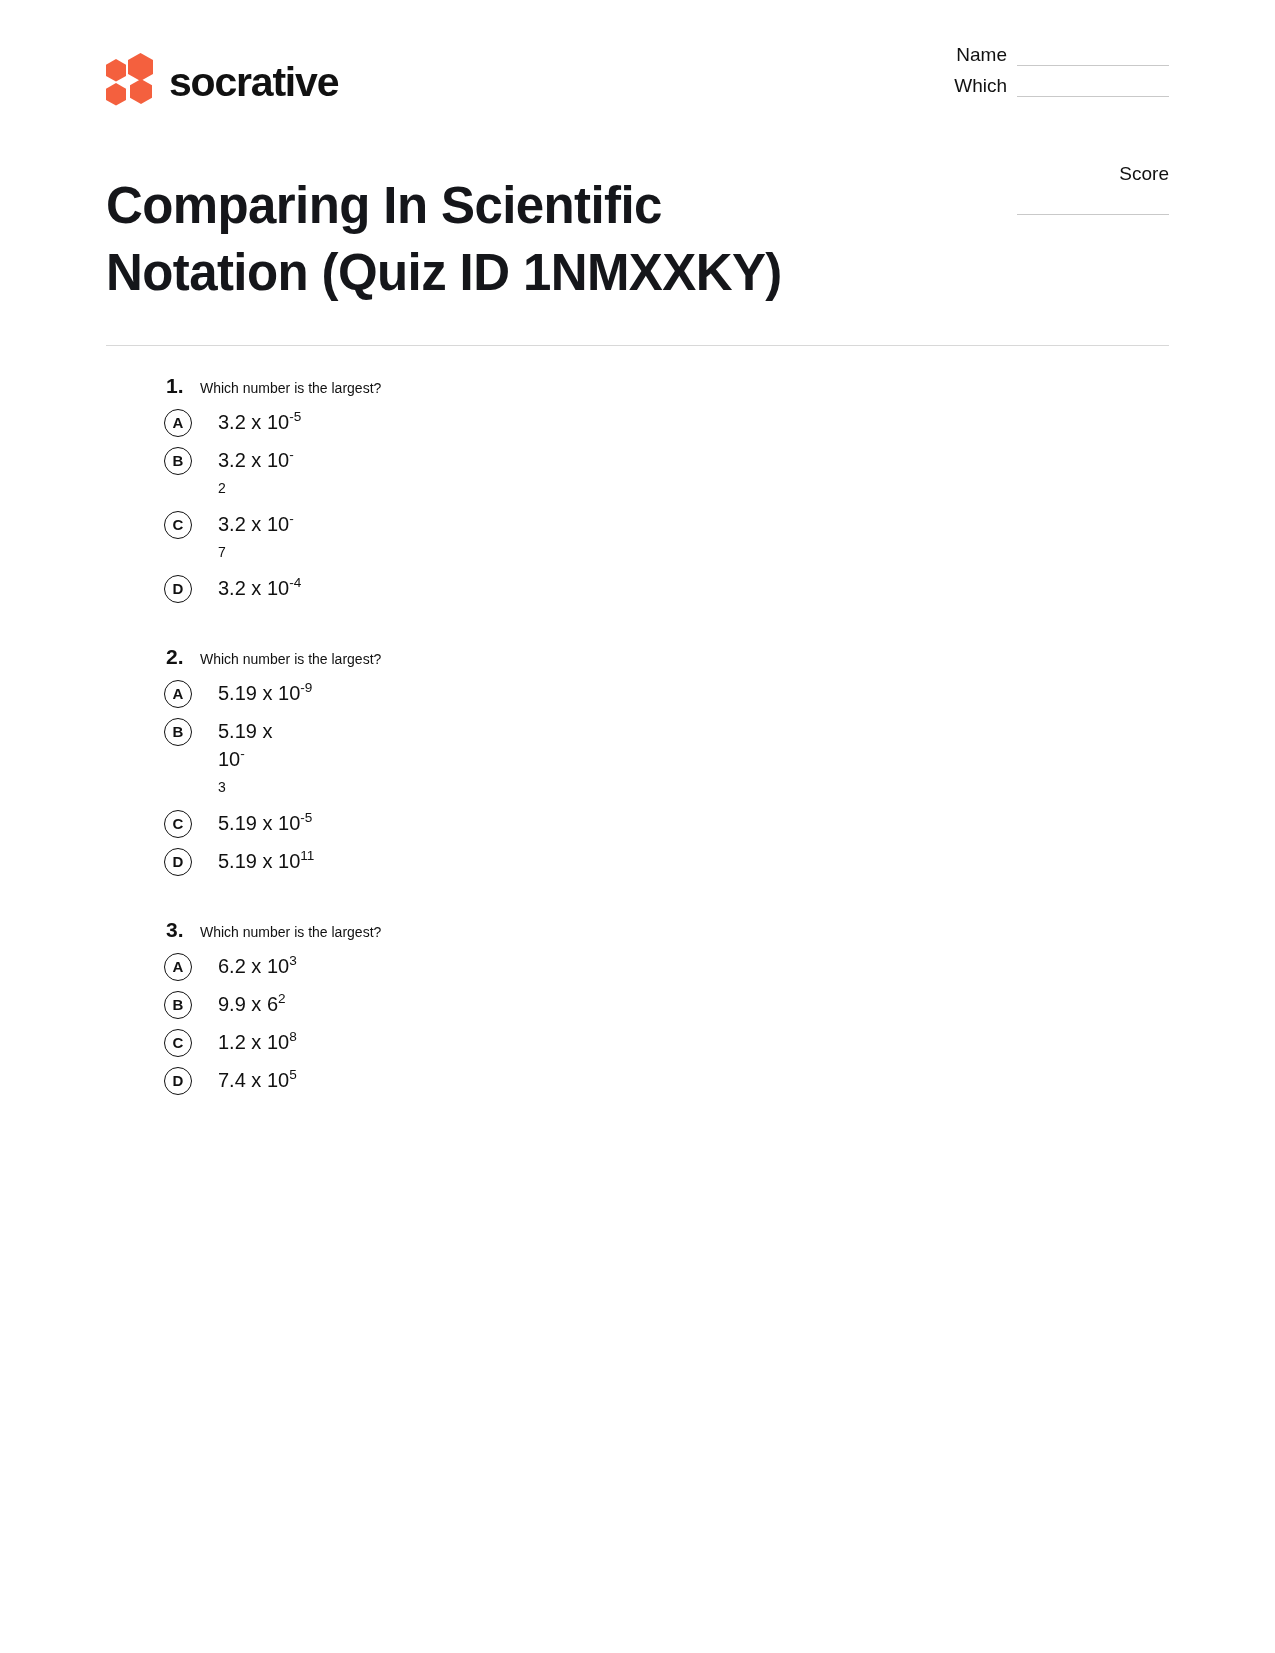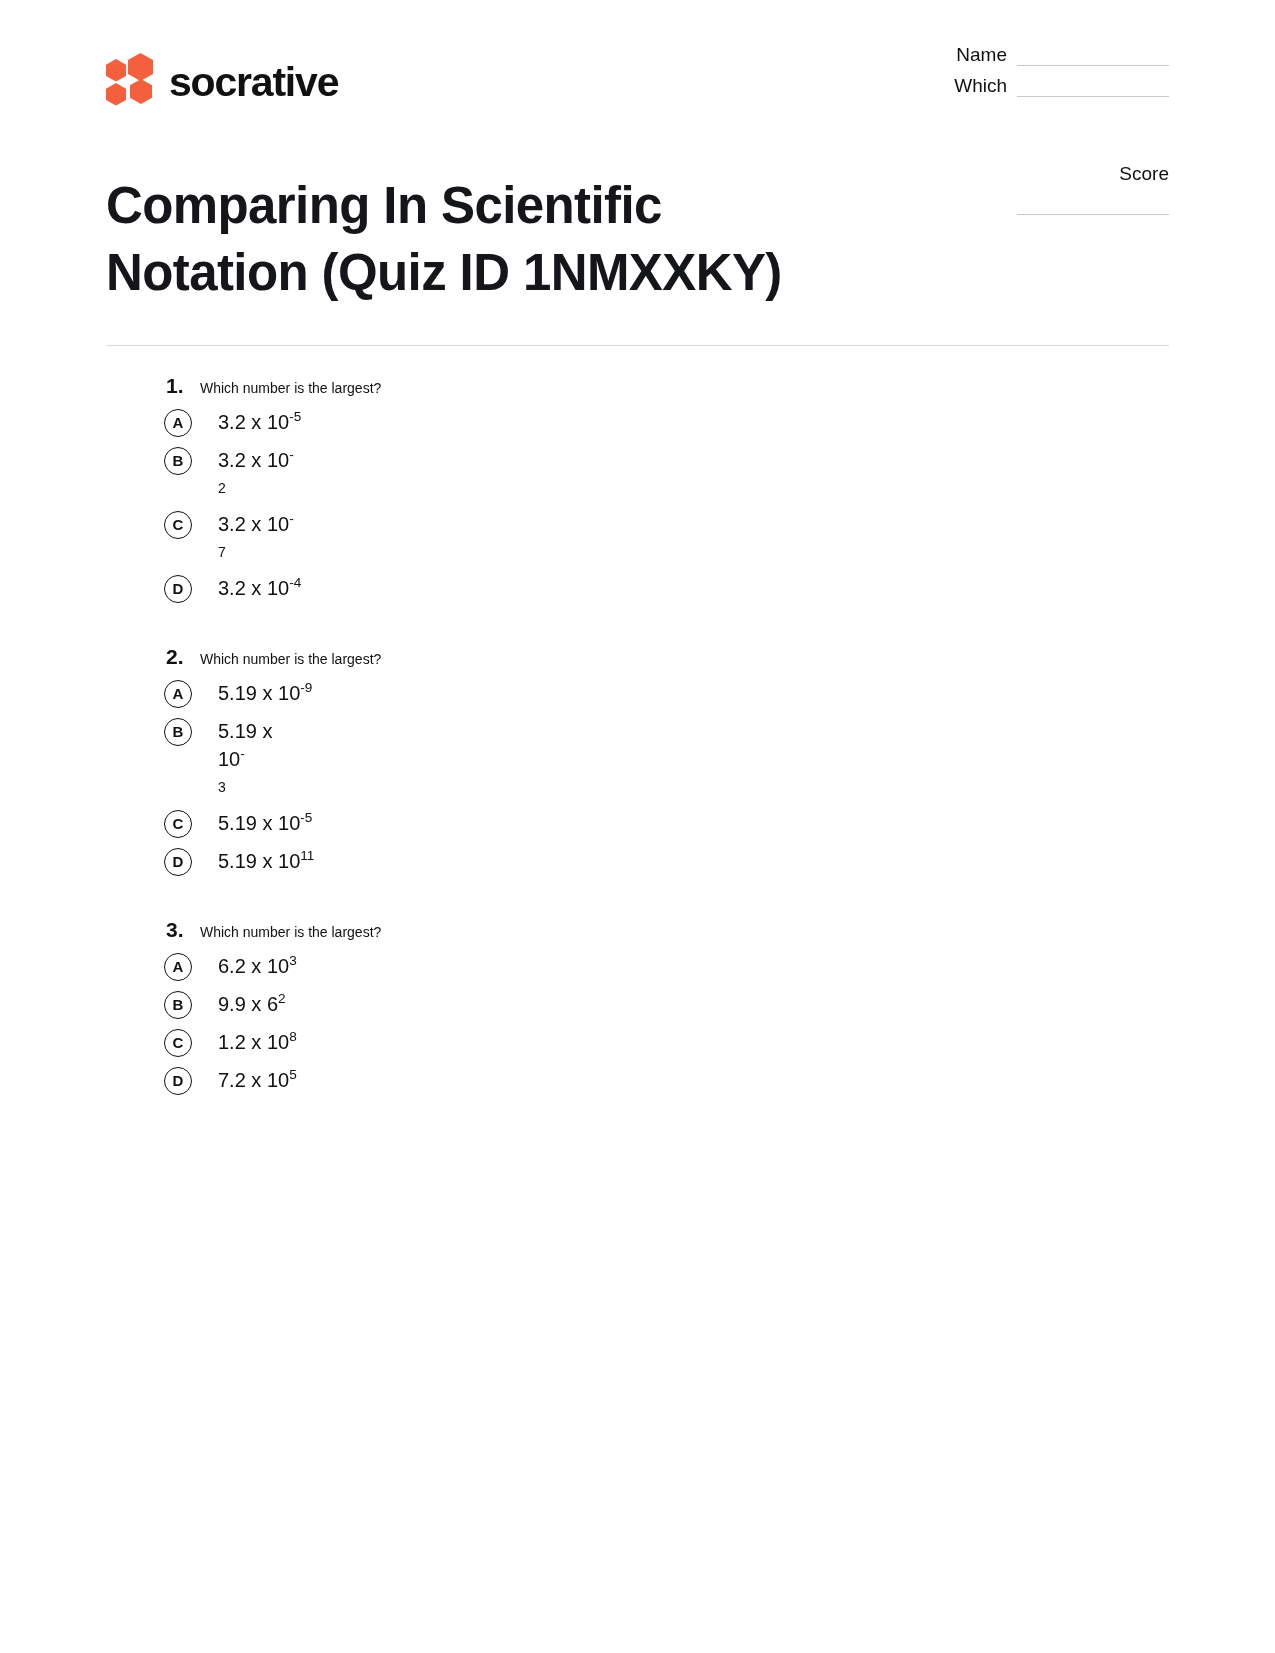--- a/index.html
+++ b/index.html
@@ -289,19 +289,19 @@
           <div class="option">
             <span class="opt-letter">B</span>
             <span class="opt-body"><span>9.9 x 6</span><sup>2</sup></span>
           </div>
           <div class="option">
             <span class="opt-letter">C</span>
             <span class="opt-body"><span>1.2 x 10</span><sup>8</sup></span>
           </div>
           <div class="option">
             <span class="opt-letter">D</span>
-            <span class="opt-body"><span>7.2 x 10</span><sup>5</sup></span>
+            <span class="opt-body"><span>7.4 x 10</span><sup>5</sup></span>
           </div>
         </div>
       </div>
     </div>
 
 </div>
 
 </body></html>

